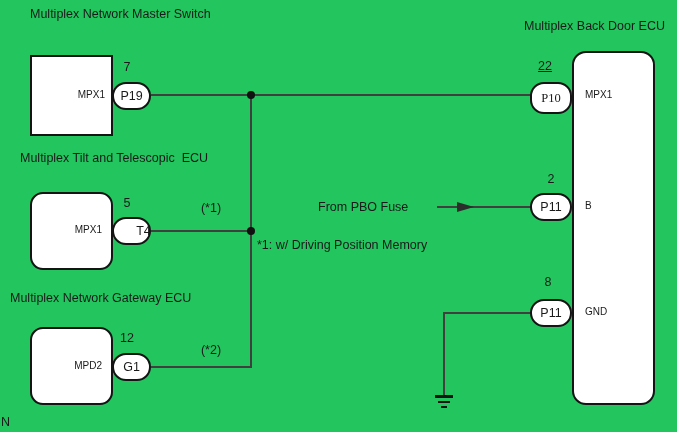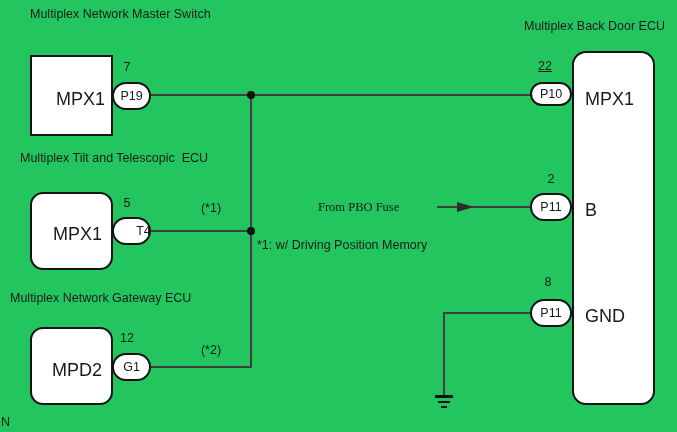--- a/index.html
+++ b/index.html
@@ -2,21 +2,21 @@
 <html><head>
 <meta charset="utf-8">
 <style>
   html,body{margin:0;padding:0;background:#fff;}
   #stage{
     position:relative;width:677px;height:432px;background:#22c55e;
     font-family:"Liberation Sans","DejaVu Sans",sans-serif;
     color:#1a1a1a;overflow:hidden;
   }
   .t{position:absolute;font-size:12.5px;white-space:pre;z-index:6;}
-  .lbl{position:absolute;font-size:18px;white-space:pre;z-index:6;}
+  .lbl{position:absolute;font-size:10px;white-space:pre;z-index:6;}
   .pin{position:absolute;font-size:12.5px;text-align:center;z-index:6;}
   .box{position:absolute;border:2px solid #141414;background:#fff;z-index:3;box-sizing:border-box;}
   .rounded{border-radius:13px;border-width:2.5px;}
   .wire{position:absolute;background:#3f3f3f;z-index:1;}
   .dot{position:absolute;width:8px;height:8px;background:#111;border-radius:50%;z-index:2;}
   .oval{
     position:absolute;border:2px solid #141414;border-radius:14px;background:#fff;
     display:flex;align-items:center;justify-content:center;
     font-size:12.5px;z-index:5;box-sizing:border-box;
   }
@@ -66,28 +66,28 @@
 
   <div class="box rounded" style="left:30px;top:327px;width:83px;height:78px;"></div>
   <div class="lbl right-align" style="left:30px;top:360px;width:72px;">MPD2</div>
   <div class="pin" style="left:113px;top:331px;width:28px;">12</div>
   <div class="oval" style="left:112px;top:353px;width:39px;height:28px;">G1</div>
   <div class="pin" style="left:196px;top:343px;width:30px;">(*2)</div>
 
   <div class="box rounded" style="left:572px;top:51px;width:83px;height:354px;border-radius:14px;"></div>
 
   <div class="pin" style="left:533px;top:59px;width:24px;text-decoration:underline;">22</div>
-  <div class="oval" style="left:530px;top:82px;width:42px;height:24px;">P10</div>
+  <div class="oval" style="left:530px;top:82px;width:42px;height:32px;font-family:Liberation Serif, serif;">P10</div>
   <div class="lbl" style="left:585px;top:89px;">MPX1</div>
 
   <div class="pin" style="left:539px;top:172px;width:24px;">2</div>
   <div class="oval" style="left:530px;top:193px;width:42px;height:28px;">P11</div>
   <div class="lbl" style="left:585px;top:200px;">B</div>
 
   <div class="pin" style="left:536px;top:275px;width:24px;">8</div>
   <div class="oval" style="left:530px;top:299px;width:42px;height:28px;">P11</div>
   <div class="lbl" style="left:585px;top:306px;">GND</div>
 
-  <div class="t" style="left:318px;top:200px;font-family:Liberation Serif, serif;">From PBO Fuse</div>
+  <div class="t" style="left:318px;top:200px;">From PBO Fuse</div>
   <div class="t" style="left:257px;top:238px;">*1: w/ Driving Position Memory</div>
   <div class="t" style="left:1px;top:415px;">N</div>
 
 </div>
 
 </body></html>

